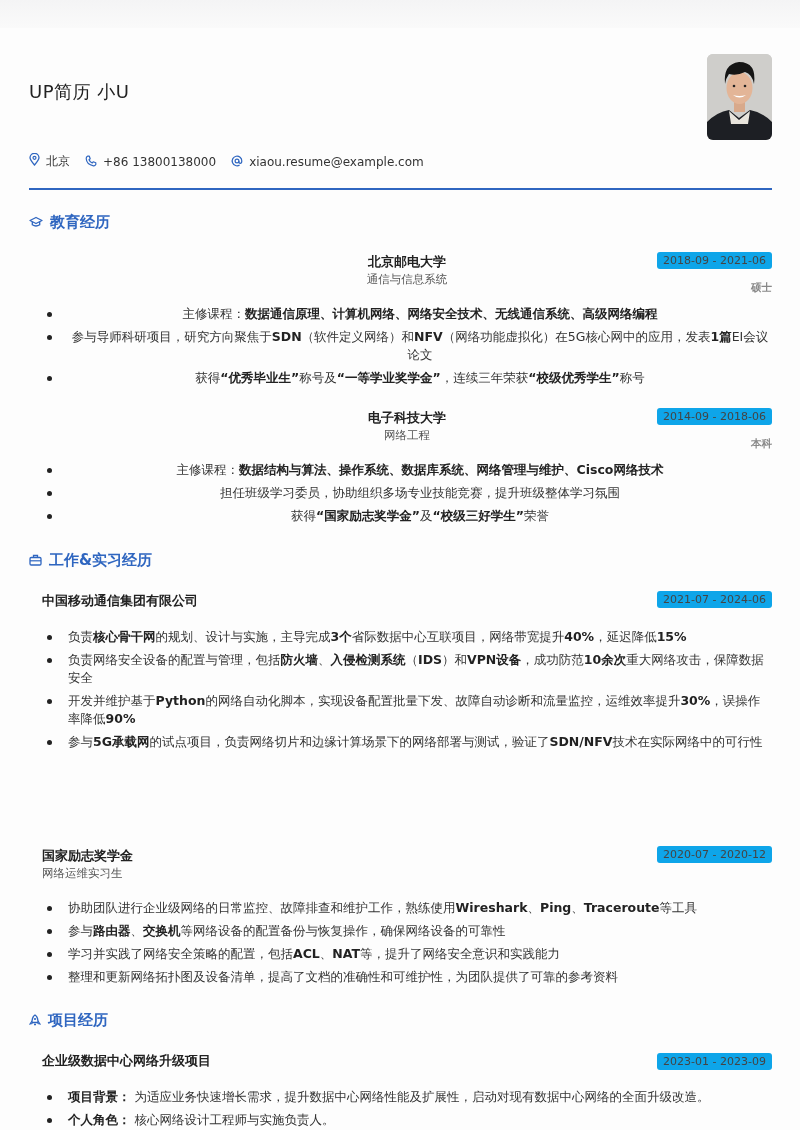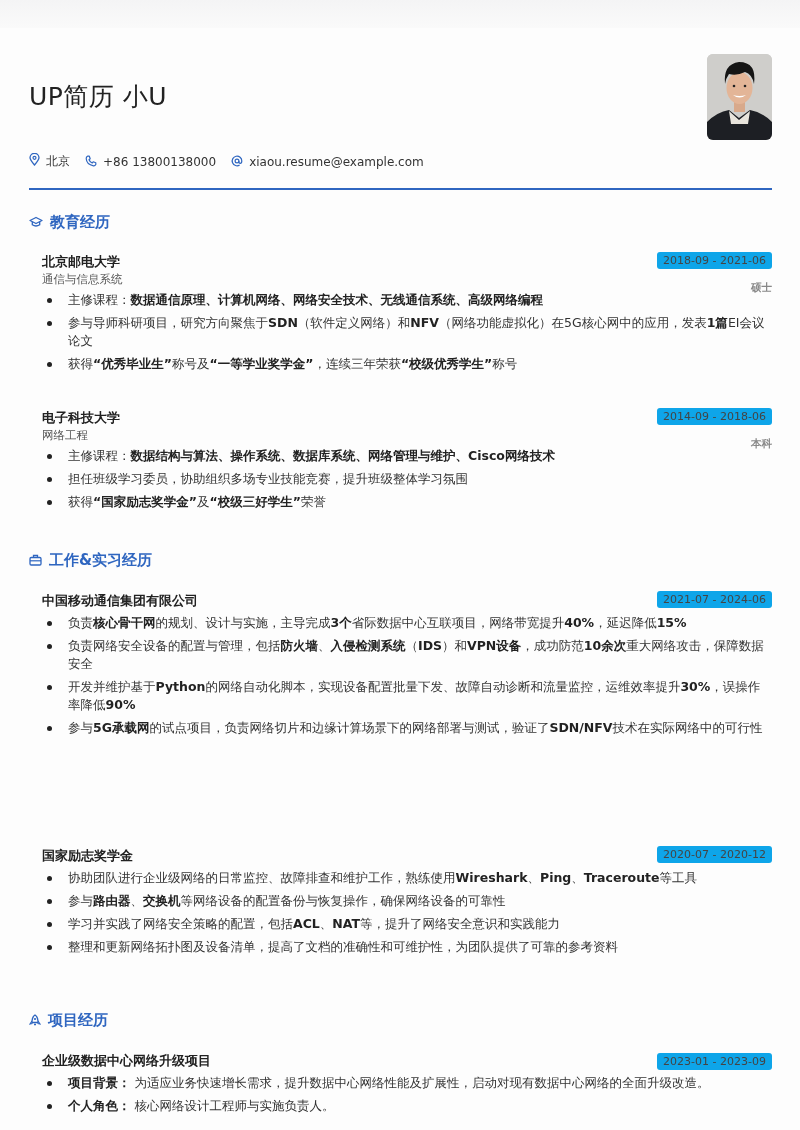--- a/index.html
+++ b/index.html
@@ -1,35 +1,35 @@
 <!DOCTYPE html>
 <html><head>
 <meta charset="utf-8">
 <style>
   * { box-sizing: border-box; margin: 0; padding: 0; }
   html, body { width: 800px; height: 1130px; overflow: hidden; background: #f7f7f8; }
   body { font-family: "DejaVu Sans", "Liberation Sans", sans-serif; color: #222; }
   .topstrip { height: 28px; background: linear-gradient(#f4f4f5, #fafafa); }
   .page { position: absolute; top: 28px; left: 0; width: 800px; height: 1102px; background: #fdfdfd; }
   .header { position: relative; height: 162px; }
-  .name { position: absolute; left: 29px; top: 52px; font-size: 25px; font-weight: 500; color: #222; letter-spacing: 0.5px; }
+  .name { position: absolute; left: 29px; top: 52px; font-size: 18px; font-weight: 500; color: #222; letter-spacing: 0.5px; }
   .photo { position: absolute; left: 707px; top: 26px; width: 65px; height: 86px; border-radius: 6px; overflow: hidden; background: #cfcfcd; }
   .contacts { position: absolute; left: 29px; top: 125px; display: flex; align-items: center; font-size: 12px; color: #333; }
   .contact { display: flex; align-items: flex-start; margin-right: 15px; }
   .contact svg { margin-right: 6px; }
   .rule { position: absolute; left: 29px; top: 160px; width: 743px; height: 2px; background: #2f66c0; }
   .section { position: absolute; left: 29px; width: 743px; }
   .sec-title { display: flex; align-items: center; font-size: 15px; color: #2f66c0; font-weight: 600; height: 24px; }
   .sec-title svg { margin-right: 7px; }
   .entry { position: absolute; left: 13px; width: 730px; }
   .entry-title { font-size: 13px; font-weight: 700; color: #222; height: 18px; line-height: 18px; }
   .entry-sub { font-size: 11.5px; color: #555; height: 16px; line-height: 16px; }
   .date { position: absolute; right: 0; top: -1px; font-size: 11px; color: #444; background: #0ea5e9; border-radius: 3px; padding: 2px 6px; }
   .degree { position: absolute; right: 0; top: 28px; font-size: 10.5px; color: #888; font-weight: bold; }
-  ul.bullets { list-style: none; margin-top: 4px; }
+  ul.bullets { list-style: none; margin-top: 18px; }
   ul.bullets li { position: relative; padding-left: 26px; font-size: 12.5px; line-height: 18px; color: #333; margin-bottom: 5px; }
   ul.bullets li::before { content: ""; position: absolute; left: 5px; top: 7px; width: 5px; height: 5px; border-radius: 50%; background: #222; }
   b { font-weight: 700; color: #222; }
 </style>
 </head>
 <body>
 
 <div class="topstrip"></div>
 
 <div class="page">
@@ -70,21 +70,21 @@
           <circle cx="6" cy="6" r="1.9" fill="none" stroke="#2f66c0" stroke-width="1.2"></circle>
           <path d="M7.9 6 L7.9 7 Q7.9 8.3 9.2 8.3 Q10.8 8.3 10.8 6 A4.8 4.8 0 1 0 8.6 10" fill="none" stroke="#2f66c0" stroke-width="1.2"></path>
         </svg>
         <span>xiaou.resume@example.com</span>
       </div>
     </div>
 
     <div class="rule"></div>
   </div>
 
-  <div class="section" style="top:182px; height:310px;">
+  <div class="section" style="top:182px; height:310px;text-align:center;">
     <div class="sec-title">
       <svg width="14" height="12" viewBox="0 0 14 12">
         <path d="M7 1.5 L13 4.5 L7 7.5 L1 4.5 Z" fill="none" stroke="#2f66c0" stroke-width="1.3" stroke-linejoin="round"></path>
         <path d="M3.3 5.8 L3.3 8.8 Q7 11.2 10.7 8.8 L10.7 5.8" fill="none" stroke="#2f66c0" stroke-width="1.3"></path>
       </svg>
       <span>教育经历</span>
     </div>
 
     <div class="entry" style="top:43px;">
       <div class="entry-title">北京邮电大学</div>
@@ -127,20 +127,21 @@
       <ul class="bullets">
           <li>负责<b>核心骨干网</b>的规划、设计与实施，主导完成<b>3个</b>省际数据中心互联项目，网络带宽提升<b>40%</b>，延迟降低<b>15%</b></li>
           <li>负责网络安全设备的配置与管理，包括<b>防火墙</b>、<b>入侵检测系统</b>（<b>IDS</b>）和<b>VPN设备</b>，成功防范<b>10余次</b>重大网络攻击，保障数据安全</li>
           <li>开发并维护基于<b>Python</b>的网络自动化脚本，实现设备配置批量下发、故障自动诊断和流量监控，运维效率提升<b>30%</b>，误操作率降低<b>90%</b></li>
           <li>参与<b>5G承载网</b>的试点项目，负责网络切片和边缘计算场景下的网络部署与测试，验证了<b>SDN/NFV</b>技术在实际网络中的可行性</li>
         </ul>
     </div>
 
     <div class="entry" style="top:299px;">
       <div class="entry-title">国家励志奖学金</div>
+      <div class="entry-sub">网络运维实习生</div>
       <div class="date">2020-07 - 2020-12</div>
       <ul class="bullets">
           <li>协助团队进行企业级网络的日常监控、故障排查和维护工作，熟练使用<b>Wireshark</b>、<b>Ping</b>、<b>Traceroute</b>等工具</li>
           <li>参与<b>路由器</b>、<b>交换机</b>等网络设备的配置备份与恢复操作，确保网络设备的可靠性</li>
           <li>学习并实践了网络安全策略的配置，包括<b>ACL</b>、<b>NAT</b>等，提升了网络安全意识和实践能力</li>
           <li>整理和更新网络拓扑图及设备清单，提高了文档的准确性和可维护性，为团队提供了可靠的参考资料</li>
         </ul>
     </div>
   </div>
 

